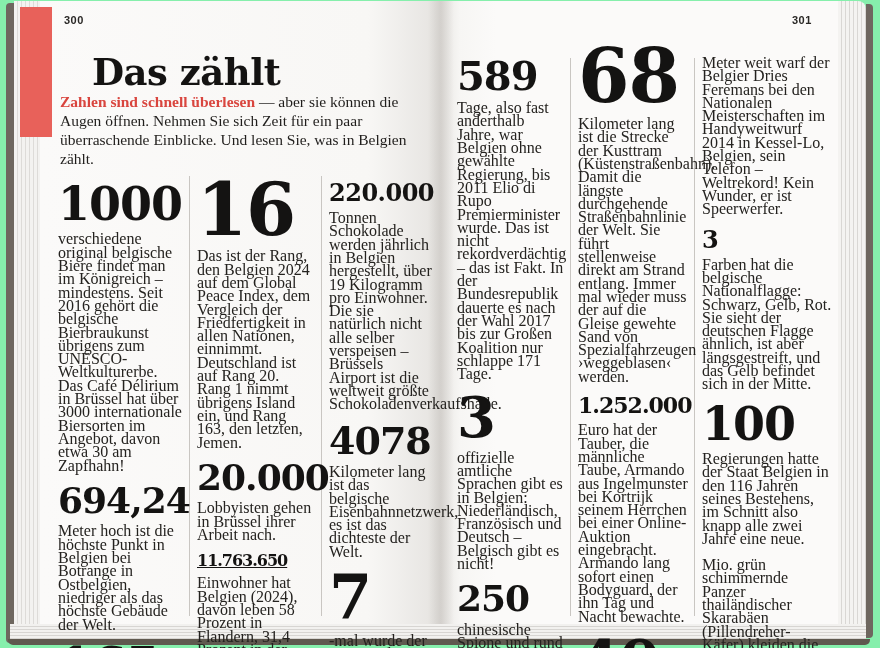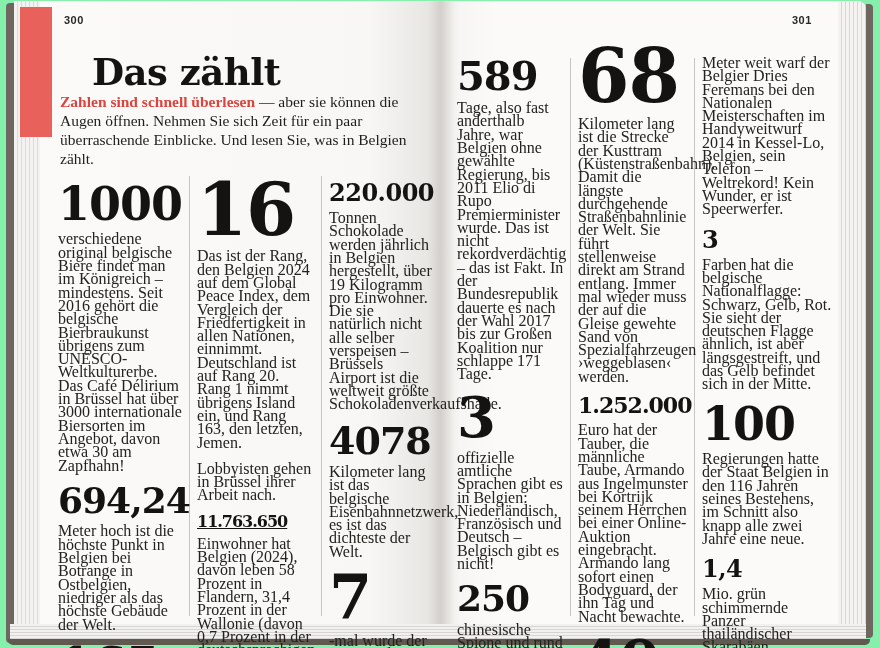--- a/index.html
+++ b/index.html
@@ -77,20 +77,21 @@
       <div class="txt">-milliardenfach vergrößert ist das Abbild eines Eisenkristalls, das in Brüssel zu bewundern ist – das Atomium.</div>
     </div>
   </div>
 
   <div class="col" style="left:197px;top:178px;width:117px;">
     <div class="item">
       <div class="num n72">16</div>
       <div class="txt">Das ist der Rang, den Belgien 2024 auf dem Global Peace Index, dem Vergleich der Friedfertigkeit in allen Nationen, einnimmt. Deutschland ist auf Rang 20. Rang 1 nimmt übrigens Island ein, und Rang 163, den letzten, Jemen.</div>
     </div>
     <div class="item">
+      <div class="num n36">20.000</div>
       <div class="txt">Lobbyisten gehen in Brüssel ihrer Arbeit nach.</div>
     </div>
     <div class="item">
       <div class="num n20">11.763.650</div>
       <div class="txt">Einwohner hat Belgien (2024), davon leben 58 Prozent in Flandern, 31,4 Prozent in der Wallonie (davon 0,7 Prozent in der deutschsprachigen Gemeinschaft) und 10,6 Prozent in der Region Brüssel-Hauptstadt.</div>
     </div>
   </div>
 
   <div class="col" style="left:329px;top:182px;width:104px;">
     <div class="item">
@@ -147,17 +148,16 @@
     </div>
     <div class="item">
       <div class="num n24">3</div>
       <div class="txt">Farben hat die belgische Nationalflagge: Schwarz, Gelb, Rot. Sie sieht der deutschen Flagge ähnlich, ist aber längsgestreift, und das Gelb befindet sich in der Mitte.</div>
     </div>
     <div class="item">
       <div class="num n46">100</div>
       <div class="txt">Regierungen hatte der Staat Belgien in den 116 Jahren seines Bestehens, im Schnitt also knapp alle zwei Jahre eine neue.</div>
     </div>
     <div class="item">
-      <div class="num n24">1,4</div>
       <div class="txt">Mio. grün schimmernde Panzer thailändischer Skarabäen (Pillendreher-Käfer) kleiden die Decke des Spiegelsaals im Königlichen Palast in Brüssel aus.</div>
     </div>
   </div>
 </div>
 
 </body></html>

